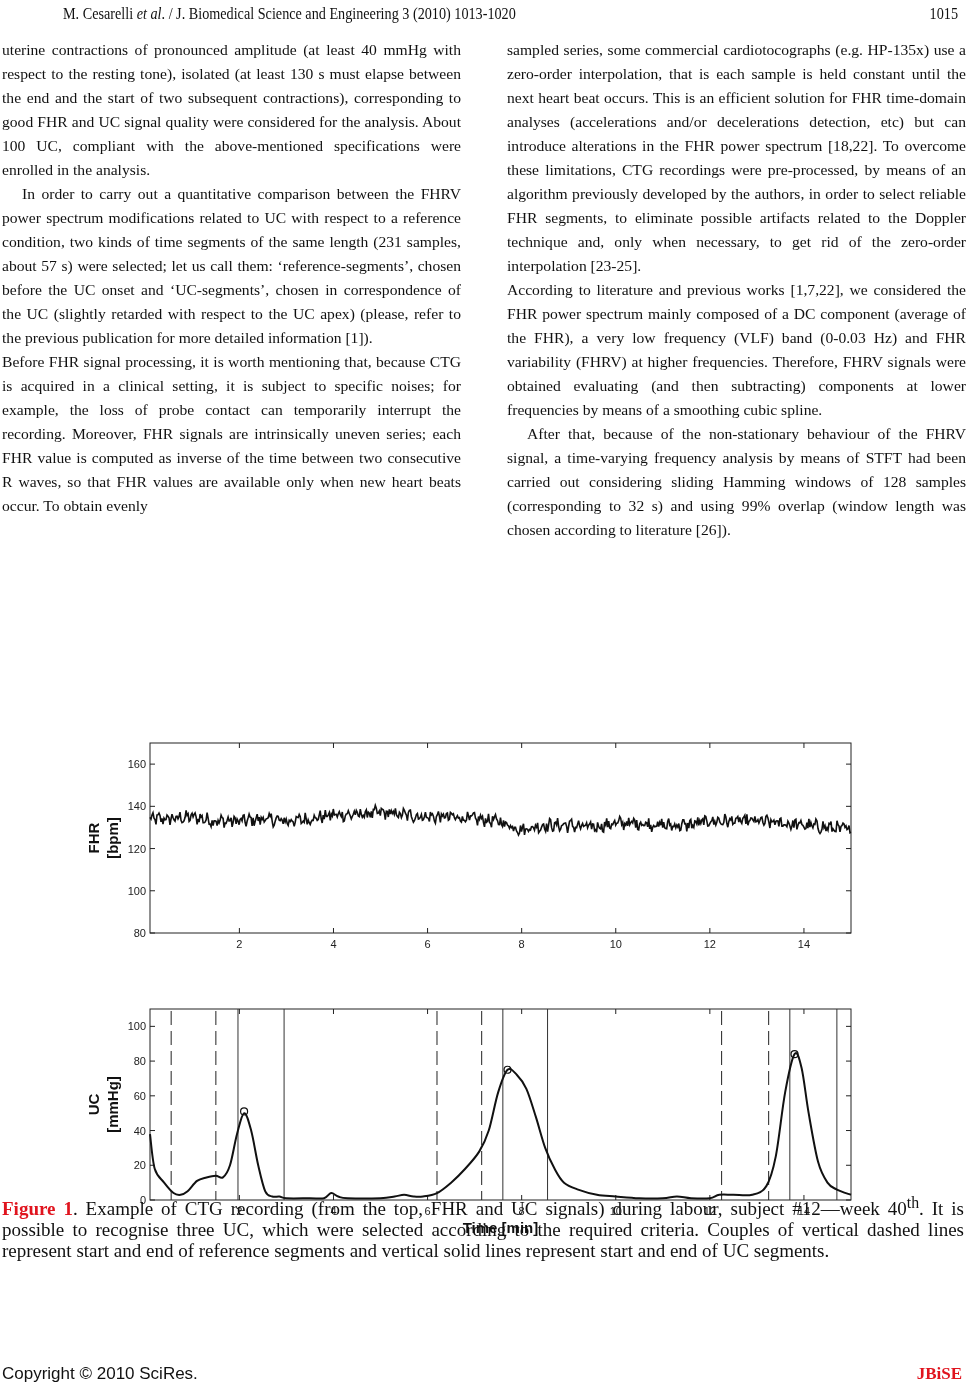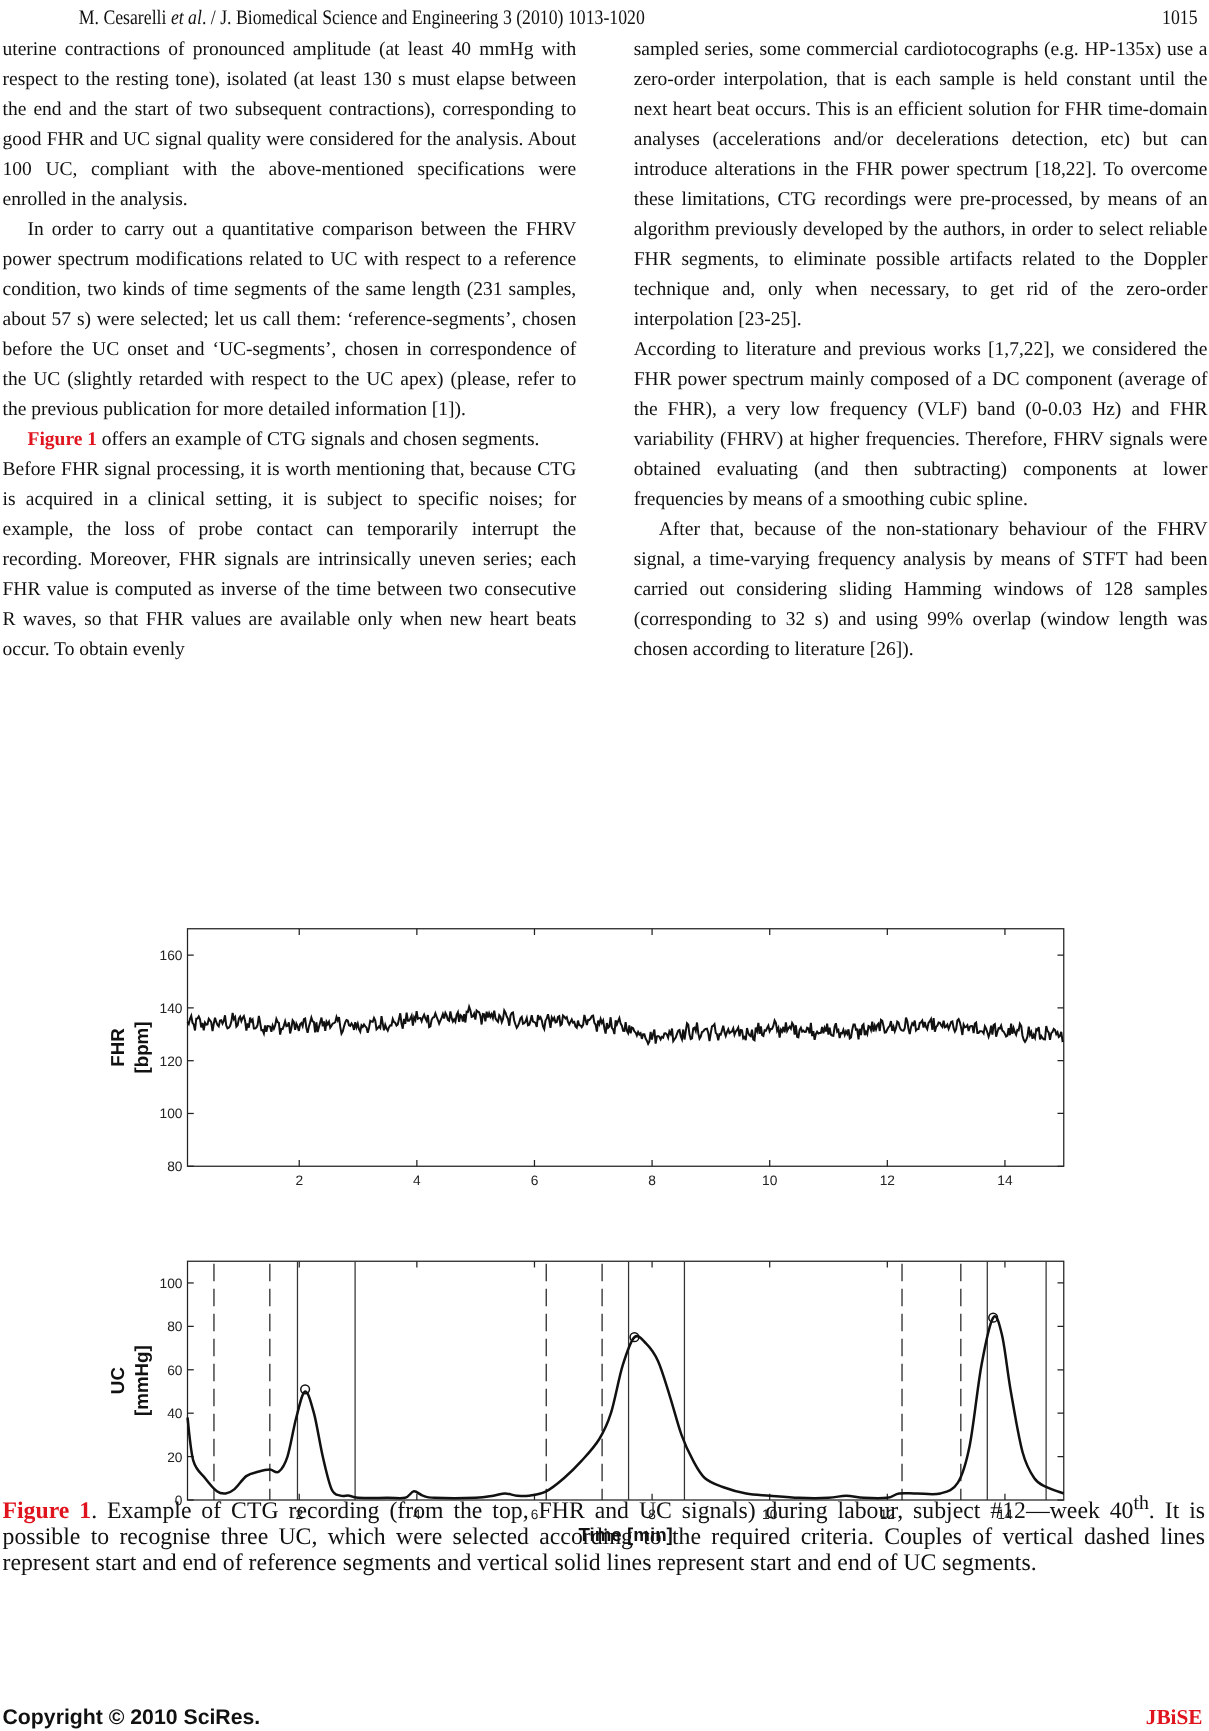--- a/index.html
+++ b/index.html
@@ -1,48 +1,47 @@
 <!DOCTYPE html>
 <html><head>
 <meta charset="utf-8">
 <style>
   html,body{margin:0;padding:0;background:#fff;}
   body{width:967px;height:1385px;position:relative;overflow:hidden;font-family:"Liberation Serif","DejaVu Serif",serif;color:#111;}
   .hdr{position:absolute;top:4px;left:0;width:962px;height:24px;font-size:16.5px;}
   .hdr .title{position:absolute;left:63px;top:0;transform:scaleX(0.86);transform-origin:left;white-space:nowrap;}
   .hdr .pg{position:absolute;right:4px;top:0;transform:scaleX(0.86);transform-origin:right;}
-  .col{position:absolute;top:28px;width:459px;font-size:15.6px;line-height:24px;text-align:justify;}
+  .col{position:absolute;top:38px;width:459px;font-size:15.6px;line-height:24px;text-align:justify;}
   .col.left{left:2px;}
   .col.right{left:507px;}
   .col p{margin:0;}
   .col p.ind{text-indent:20px;}
   .col h3{font-size:18px;font-weight:bold;margin:8px 0 8px 0;line-height:24px;}
   .red{color:#e0141e;font-weight:bold;}
   .fig{position:absolute;left:0;top:730px;width:967px;height:520px;}
   .fig svg{position:absolute;left:0;top:0;}
   .cap{position:absolute;left:2px;top:1192px;width:962px;font-size:19px;line-height:21px;text-align:justify;}
   .cap .red{font-weight:bold;}
   .foot{position:absolute;top:1364px;left:2px;width:962px;height:22px;}
-  .foot .cp{position:absolute;left:0;top:0;font-family:"Liberation Sans",sans-serif;font-weight:bold;font-size:17px;}
+  .foot .cp{position:absolute;left:0;top:0;font-family:"Liberation Sans",sans-serif;font-weight:normal;font-size:17px;}
   .foot .jb{position:absolute;right:2px;top:0;color:#e0141e;font-weight:bold;font-size:17px;}
   .tick{font-family:"Liberation Sans",sans-serif;font-size:11px;fill:#222;}
   .axlab{font-family:"Liberation Sans",sans-serif;font-weight:bold;font-size:15px;fill:#111;}
 </style>
 </head>
 <body>
 
 <div class="hdr">
   <span class="title"><span>M. Cesarelli </span><i>et al</i><span>. / J. Biomedical Science and Engineering 3 (2010) 1013-1020</span></span>
   <span class="pg">1015</span>
 </div>
 
 <div class="col left">
   <p>uterine contractions of pronounced amplitude (at least 40 mmHg with respect to the resting tone), isolated (at least 130 s must elapse between the end and the start of two subsequent contractions), corresponding to good FHR and UC signal quality were considered for the analysis. About 100 UC, compliant with the above-mentioned specifications were enrolled in the analysis.</p>
   <p class="ind">In order to carry out a quantitative comparison between the FHRV power spectrum modifications related to UC with respect to a reference condition, two kinds of time segments of the same length (231 samples, about 57 s) were selected; let us call them: ‘reference-segments’, chosen before the UC onset and ‘UC-segments’, chosen in correspondence of the UC (slightly retarded with respect to the UC apex) (please, refer to the previous publication for more detailed information [1]).</p>
-  <p class="ind"><span class="red">Figure 1</span><span> offers an example of CTG signals and chosen segments.</span></p>
   <p>Before FHR signal processing, it is worth mentioning that, because CTG is acquired in a clinical setting, it is subject to specific noises; for example, the loss of probe contact can temporarily interrupt the recording. Moreover, FHR signals are intrinsically uneven series; each FHR value is computed as inverse of the time between two consecutive R waves, so that FHR values are available only when new heart beats occur. To obtain evenly</p>
 </div>
 
 <div class="col right">
   <p>sampled series, some commercial cardiotocographs (e.g. HP-135x) use a zero-order interpolation, that is each sample is held constant until the next heart beat occurs. This is an efficient solution for FHR time-domain analyses (accelerations and/or decelerations detection, etc) but can introduce alterations in the FHR power spectrum [18,22]. To overcome these limitations, CTG recordings were pre-processed, by means of an algorithm previously developed by the authors, in order to select reliable FHR segments, to eliminate possible artifacts related to the Doppler technique and, only when necessary, to get rid of the zero-order interpolation [23-25].</p>
   <p>According to literature and previous works [1,7,22], we considered the FHR power spectrum mainly composed of a DC component (average of the FHR), a very low frequency (VLF) band (0-0.03 Hz) and FHR variability (FHRV) at higher frequencies. Therefore, FHRV signals were obtained evaluating (and then subtracting) components at lower frequencies by means of a smoothing cubic spline.</p>
   <p class="ind">After that, because of the non-stationary behaviour of the FHRV signal, a time-varying frequency analysis by means of STFT had been carried out considering sliding Hamming windows of 128 samples (corresponding to 32 s) and using 99% overlap (window length was chosen according to literature [26]).</p>
 </div>
 
 <div class="fig">

